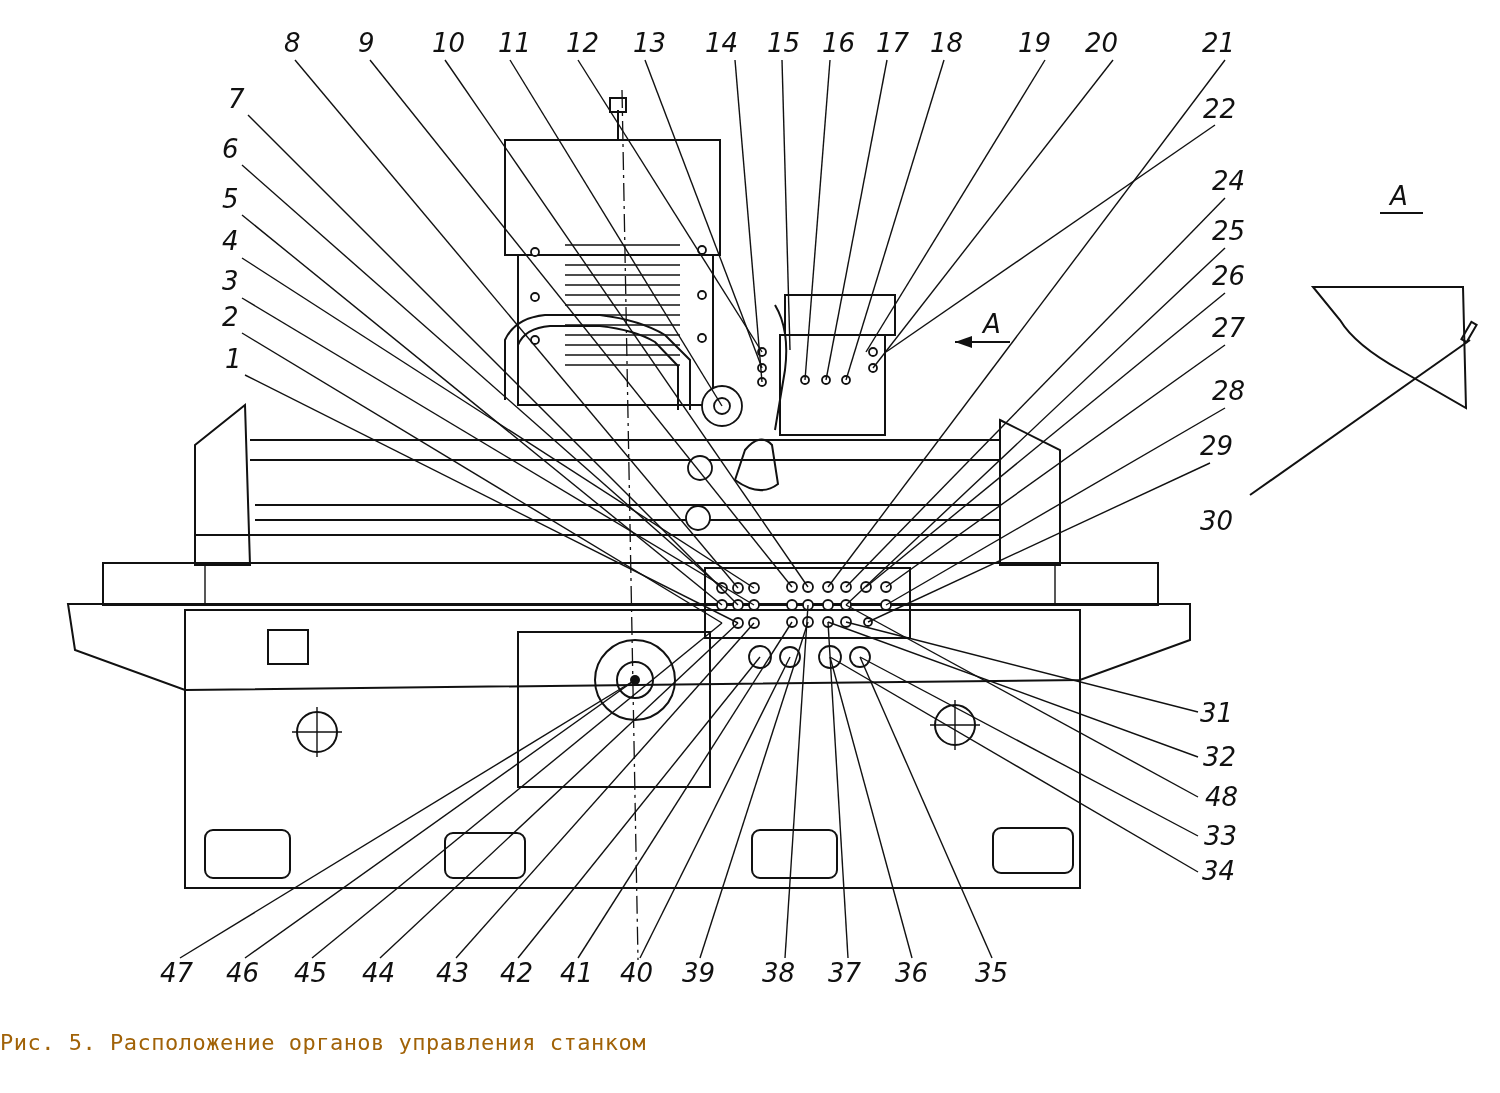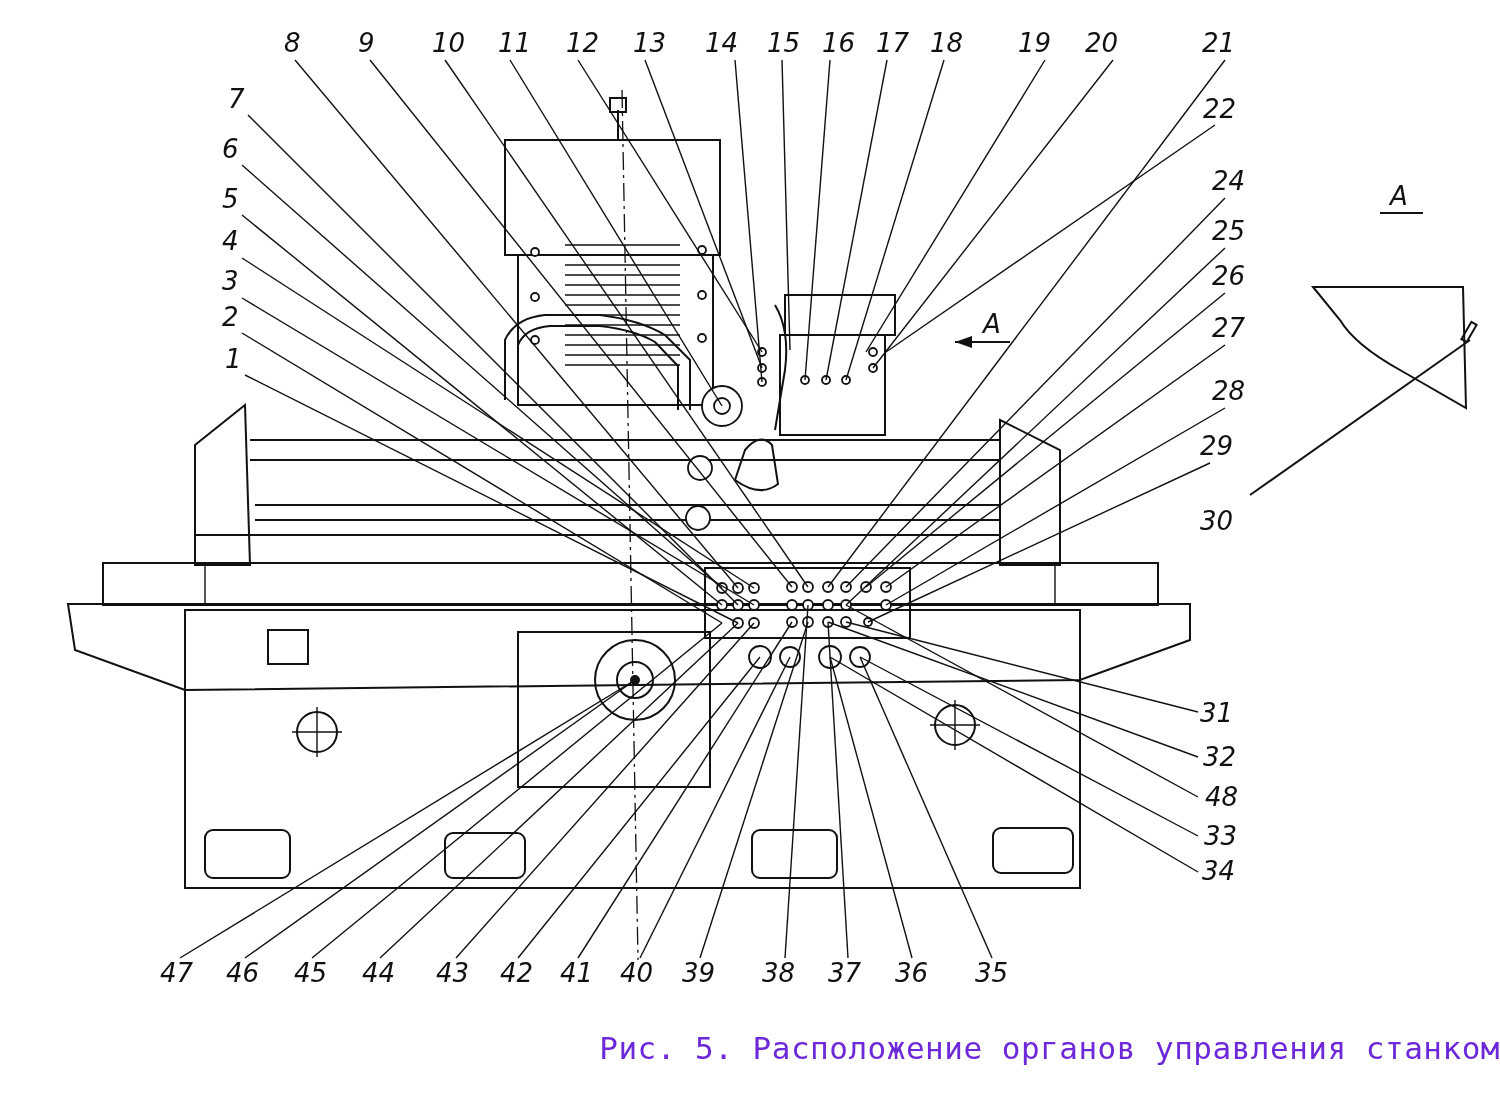--- a/index.html
+++ b/index.html
@@ -1,20 +1,20 @@
 <!DOCTYPE html>
 <html><head>
 <meta charset="utf-8">
 <style>
   html, body { margin:0; padding:0; background:#ffffff; }
   body { width:1500px; height:1093px; position:relative; overflow:hidden; font-family:"DejaVu Sans", sans-serif; }
   #fig { position:absolute; left:0; top:0; width:1500px; height:1093px; }
   .lbl { font-family:"DejaVu Sans", sans-serif; font-style:italic; font-size:26px; fill:#111; }
-  .caption { position:absolute; left:0; width:1500px; top:1030px; text-align:right;
-             font-family:"DejaVu Sans Mono", monospace; font-size:31px; color:#6d28d9; letter-spacing:0.5px; }
+  .caption { position:absolute; left:0; width:1500px; top:1030px; text-align:left;
+             font-family:"DejaVu Sans Mono", monospace; font-size:22px; color:#a16207; letter-spacing:0.5px; }
   .ln { stroke:#111; stroke-width:2; fill:none; }
   .thin { stroke:#111; stroke-width:1.4; fill:none; }
   .dash { stroke:#111; stroke-width:1.3; fill:none; stroke-dasharray:18 5 3 5; }
   .knob { stroke:#111; stroke-width:1.8; fill:#fff; }
 </style>
 </head>
 <body>
 
 <svg id="fig" viewBox="0 0 1500 1093" xmlns="http://www.w3.org/2000/svg">
 

